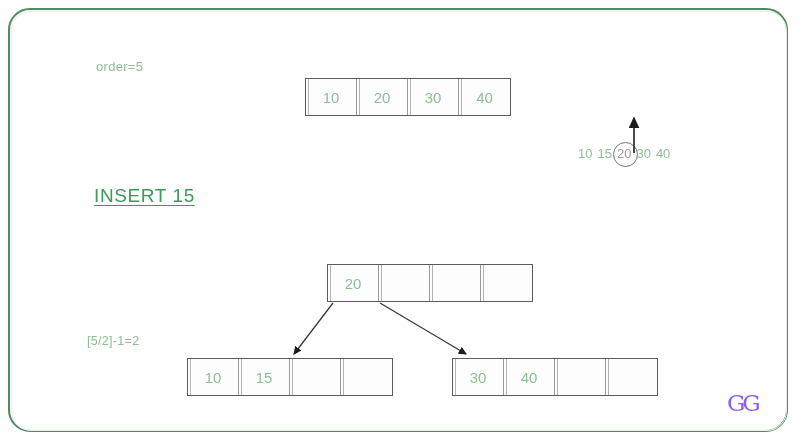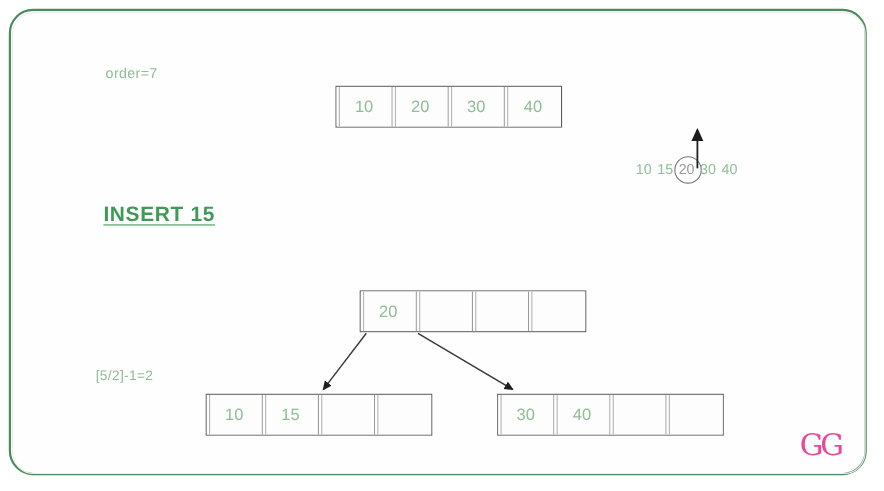--- a/index.html
+++ b/index.html
@@ -50,21 +50,21 @@
     white-space: nowrap;
   }
   #order-label { left: 96px; top: 59px; }
   #split-formula-label { left: 87px; top: 334px; font-size: 12.5px; }
 
   #insert-title {
     position: absolute;
     left: 94px;
     top: 185px;
     font-size: 19px;
-    font-weight: bold;
+    font-weight: normal;
     color: #3f9a57;
     text-decoration: underline;
     text-underline-offset: 3px;
     letter-spacing: 0.6px;
     white-space: nowrap;
   }
 
   
   .node {
     position: absolute;
@@ -145,35 +145,35 @@
     height: 446px;
     pointer-events: none;
   }
 
   
   #gfg-logo {
     position: absolute;
     left: 727px;
     top: 390px;
     font-family: "DejaVu Serif", serif;
-    font-size: 27px;
-    color: #ec4899;
+    font-size: 23px;
+    color: #8b5cf6;
     letter-spacing: -3px;
     white-space: nowrap;
   }
 </style>
 </head>
 <body>
 
 <div id="stage">
 
   <div class="frame"></div>
   <div class="frame-inner-shadow"></div>
 
-  <div class="lbl" id="order-label">order=7</div>
+  <div class="lbl" id="order-label">order=5</div>
 
   <div class="node" id="node-root-before">
     <div class="cell">10</div>
     <div class="cell">20</div>
     <div class="cell">30</div>
     <div class="cell">40</div>
   </div>
 
   <div id="split-sequence">
     <span class="seq-val">10</span>

